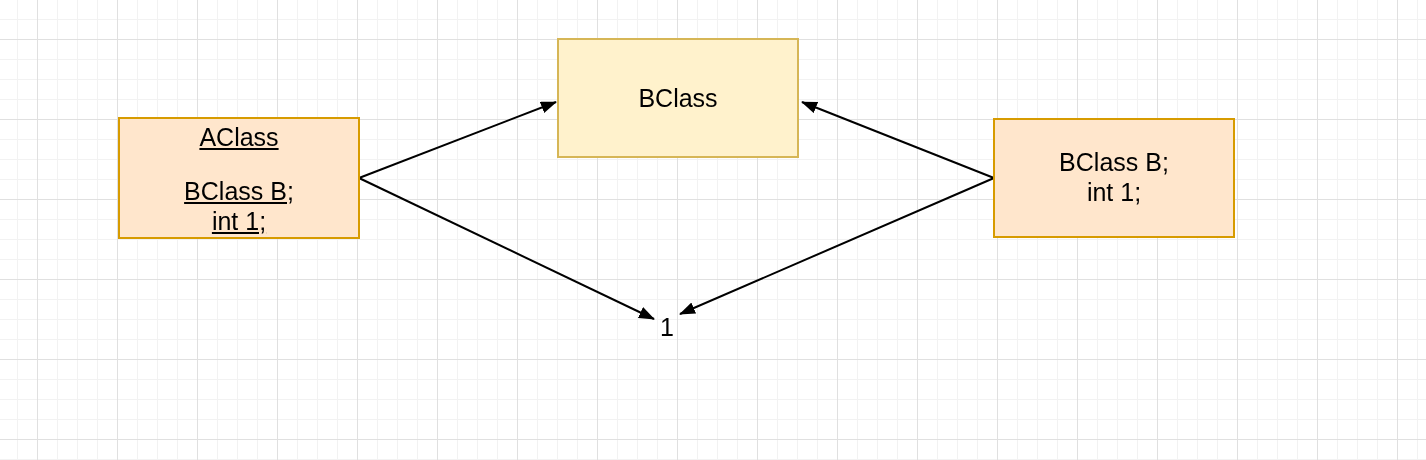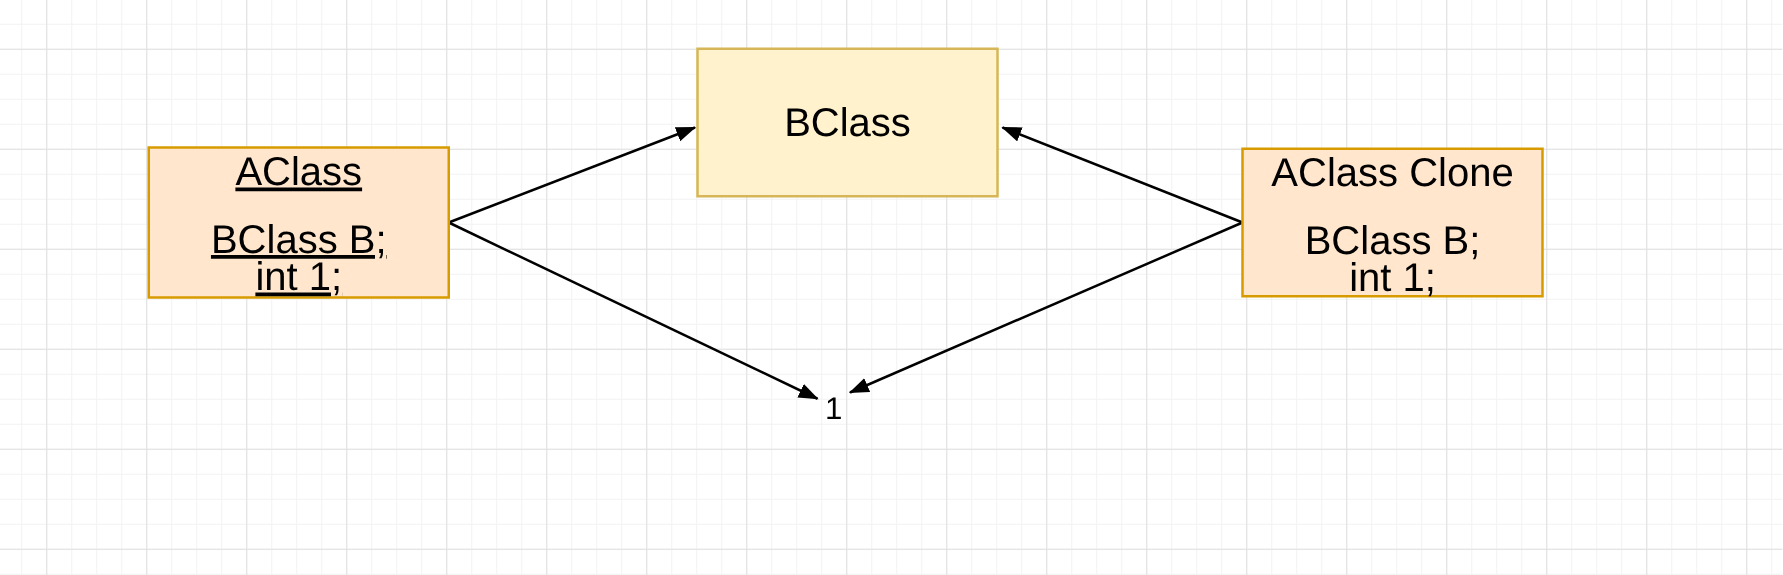--- a/index.html
+++ b/index.html
@@ -33,21 +33,21 @@
     stroke-width: 2;
   }
   .node-rect {
     stroke-width: 2;
   }
   .node-label {
     position: absolute;
     display: flex;
     flex-direction: column;
     align-items: center;
-    font-size: 32px;
+    font-size: 25px;
     line-height: 30px;
     color: #000000;
     text-align: center;
     pointer-events: none;
     white-space: nowrap;
   }
   .node-label .spacer {
     height: 24px;
     width: 100%;
   }
@@ -89,21 +89,20 @@
     <div class="spacer"></div>
     <div>BClass B;</div>
     <div>int 1;</div>
   </div>
 
   <div class="node-label single" style="left:558px; top:39px; width:240px; height:118px;">
     <div>BClass</div>
   </div>
 
   <div class="node-label" style="left:994px; top:123px; width:240px;">
-    <div>AClass Clone</div>
     <div class="spacer"></div>
     <div>BClass B;</div>
     <div>int 1;</div>
   </div>
 
   <div class="edge-label" style="left:667px; top:327px;">1</div>
 
 </div>
 
 </body></html>

